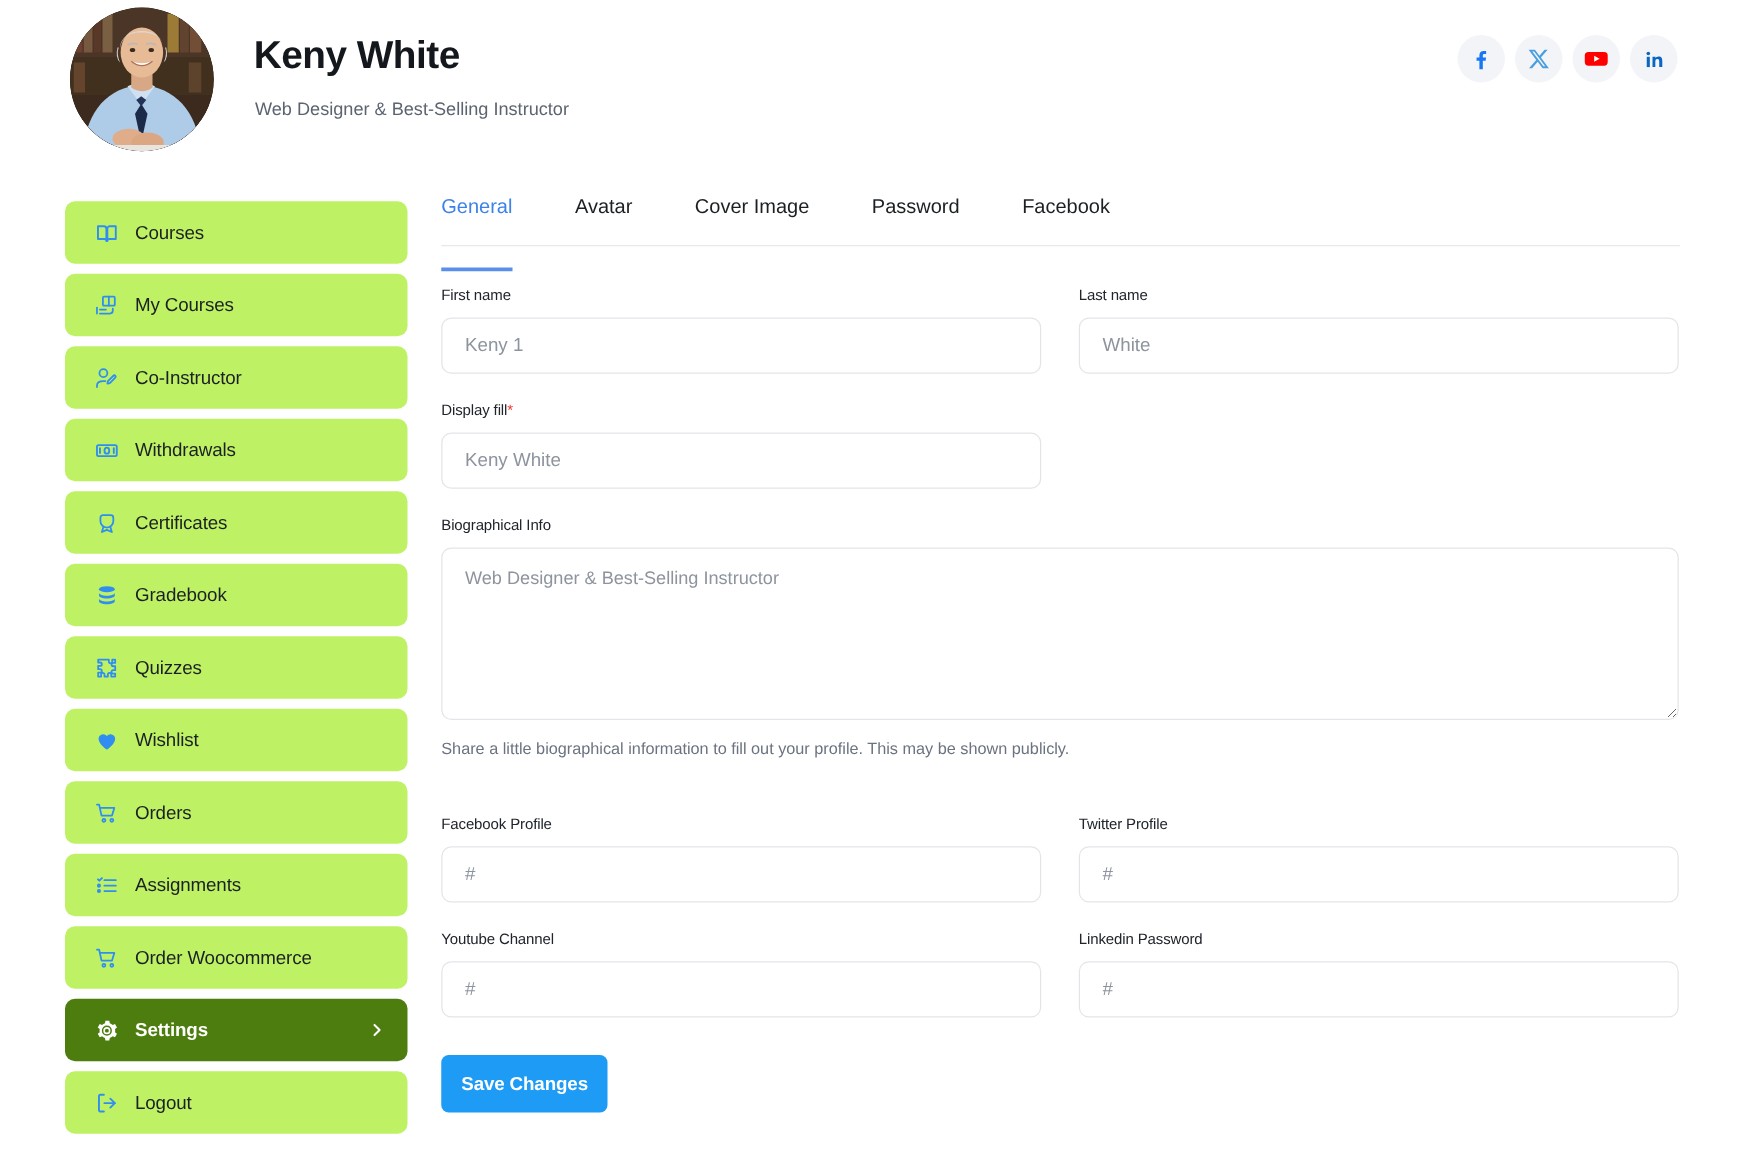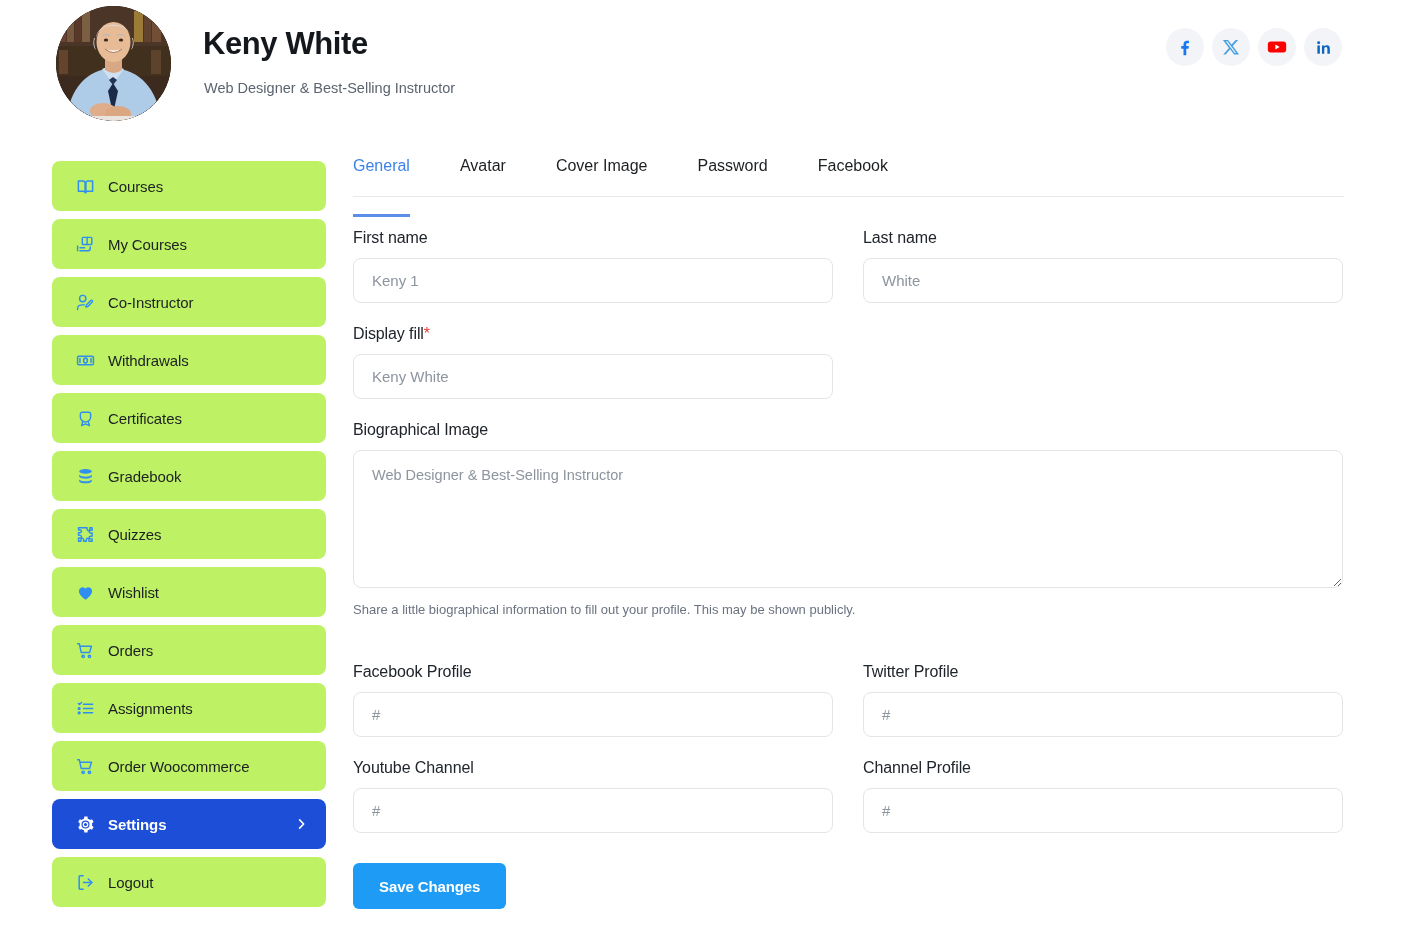--- a/index.html
+++ b/index.html
@@ -78,21 +78,21 @@
     width: 22px; height: 22px;
     display: flex; align-items: center; justify-content: center;
     margin-right: 12px;
     flex: 0 0 22px;
   }
   .nav-item .nav-label {
     font-size: 15px;
     color: #1c2023;
     letter-spacing: -0.1px;
   }
-  .nav-item.active { background: #1d4ed8; }
+  .nav-item.active { background: #4d7c0f; }
   .nav-item.active .nav-label { color: #ffffff; font-weight: bold; }
   .nav-chevron {
     position: absolute;
     right: 18px; top: 50%;
     transform: translateY(-50%);
     display: flex;
   }
 
   
   .main {
@@ -125,21 +125,21 @@
     bottom: -21px;
     height: 3px;
     background: #5a8ee8;
   }
 
   .form { margin-top: 32px; position: relative; }
   .row { display: flex; gap: 30px; margin-bottom: 22px; }
   .col { width: 480px; }
   .col.full { width: 990px; }
   .fld-label {
-    font-size: 16px;
+    font-size: 12px;
     color: #20242b;
     margin-bottom: 11px;
     display: block;
     letter-spacing: -0.1px;
   }
   .req { color: #e8392c; }
   .txt-input {
     width: 100%;
     height: 45px;
     border: 1px solid #e3e5e9;
@@ -168,21 +168,21 @@
   .txt-area::placeholder { color: #8d949e; }
   .helper {
     font-size: 13px;
     color: #6b7380;
     margin-top: 10px;
     margin-bottom: 24px;
   }
   .save-btn {
     margin-top: 8px;
     height: 46px;
-    padding: 0 26px;
+    padding: 0 16px;
     border: none;
     border-radius: 6px;
     background: #1e9cf5;
     color: #fff;
     font-size: 15px;
     font-weight: bold;
     font-family: "Liberation Sans", sans-serif;
     cursor: pointer;
     letter-spacing: -0.1px;
   }
@@ -451,21 +451,21 @@
     <div class="row">
       <div class="col">
         <label class="fld-label"><span>Display fill</span><span class="req">*</span></label>
         <input class="txt-input" type="text" placeholder="Keny White" style="">
       </div>
     </div>
 
     
     <div class="row">
       <div class="col full">
-        <label class="fld-label">Biographical Image</label>
+        <label class="fld-label">Biographical Info</label>
         <textarea class="txt-area" placeholder="Web Designer &amp; Best-Selling Instructor" style=""></textarea>
         <div class="helper">Share a little biographical information to fill out your profile. This may be shown publicly.</div>
       </div>
     </div>
 
     
     <div class="row">
       <div class="col">
         <label class="fld-label">Facebook Profile</label>
         <input class="txt-input" type="text" placeholder="#" style="">
@@ -476,21 +476,21 @@
       </div>
     </div>
 
     
     <div class="row">
       <div class="col">
         <label class="fld-label">Youtube Channel</label>
         <input class="txt-input" type="text" placeholder="#" style="">
       </div>
       <div class="col">
-        <label class="fld-label">Channel Profile</label>
+        <label class="fld-label">Linkedin Password</label>
         <input class="txt-input" type="text" placeholder="#" style="">
       </div>
     </div>
 
     <button class="save-btn">Save Changes</button>
 
   </div>
 </div>
 
 </body></html>

